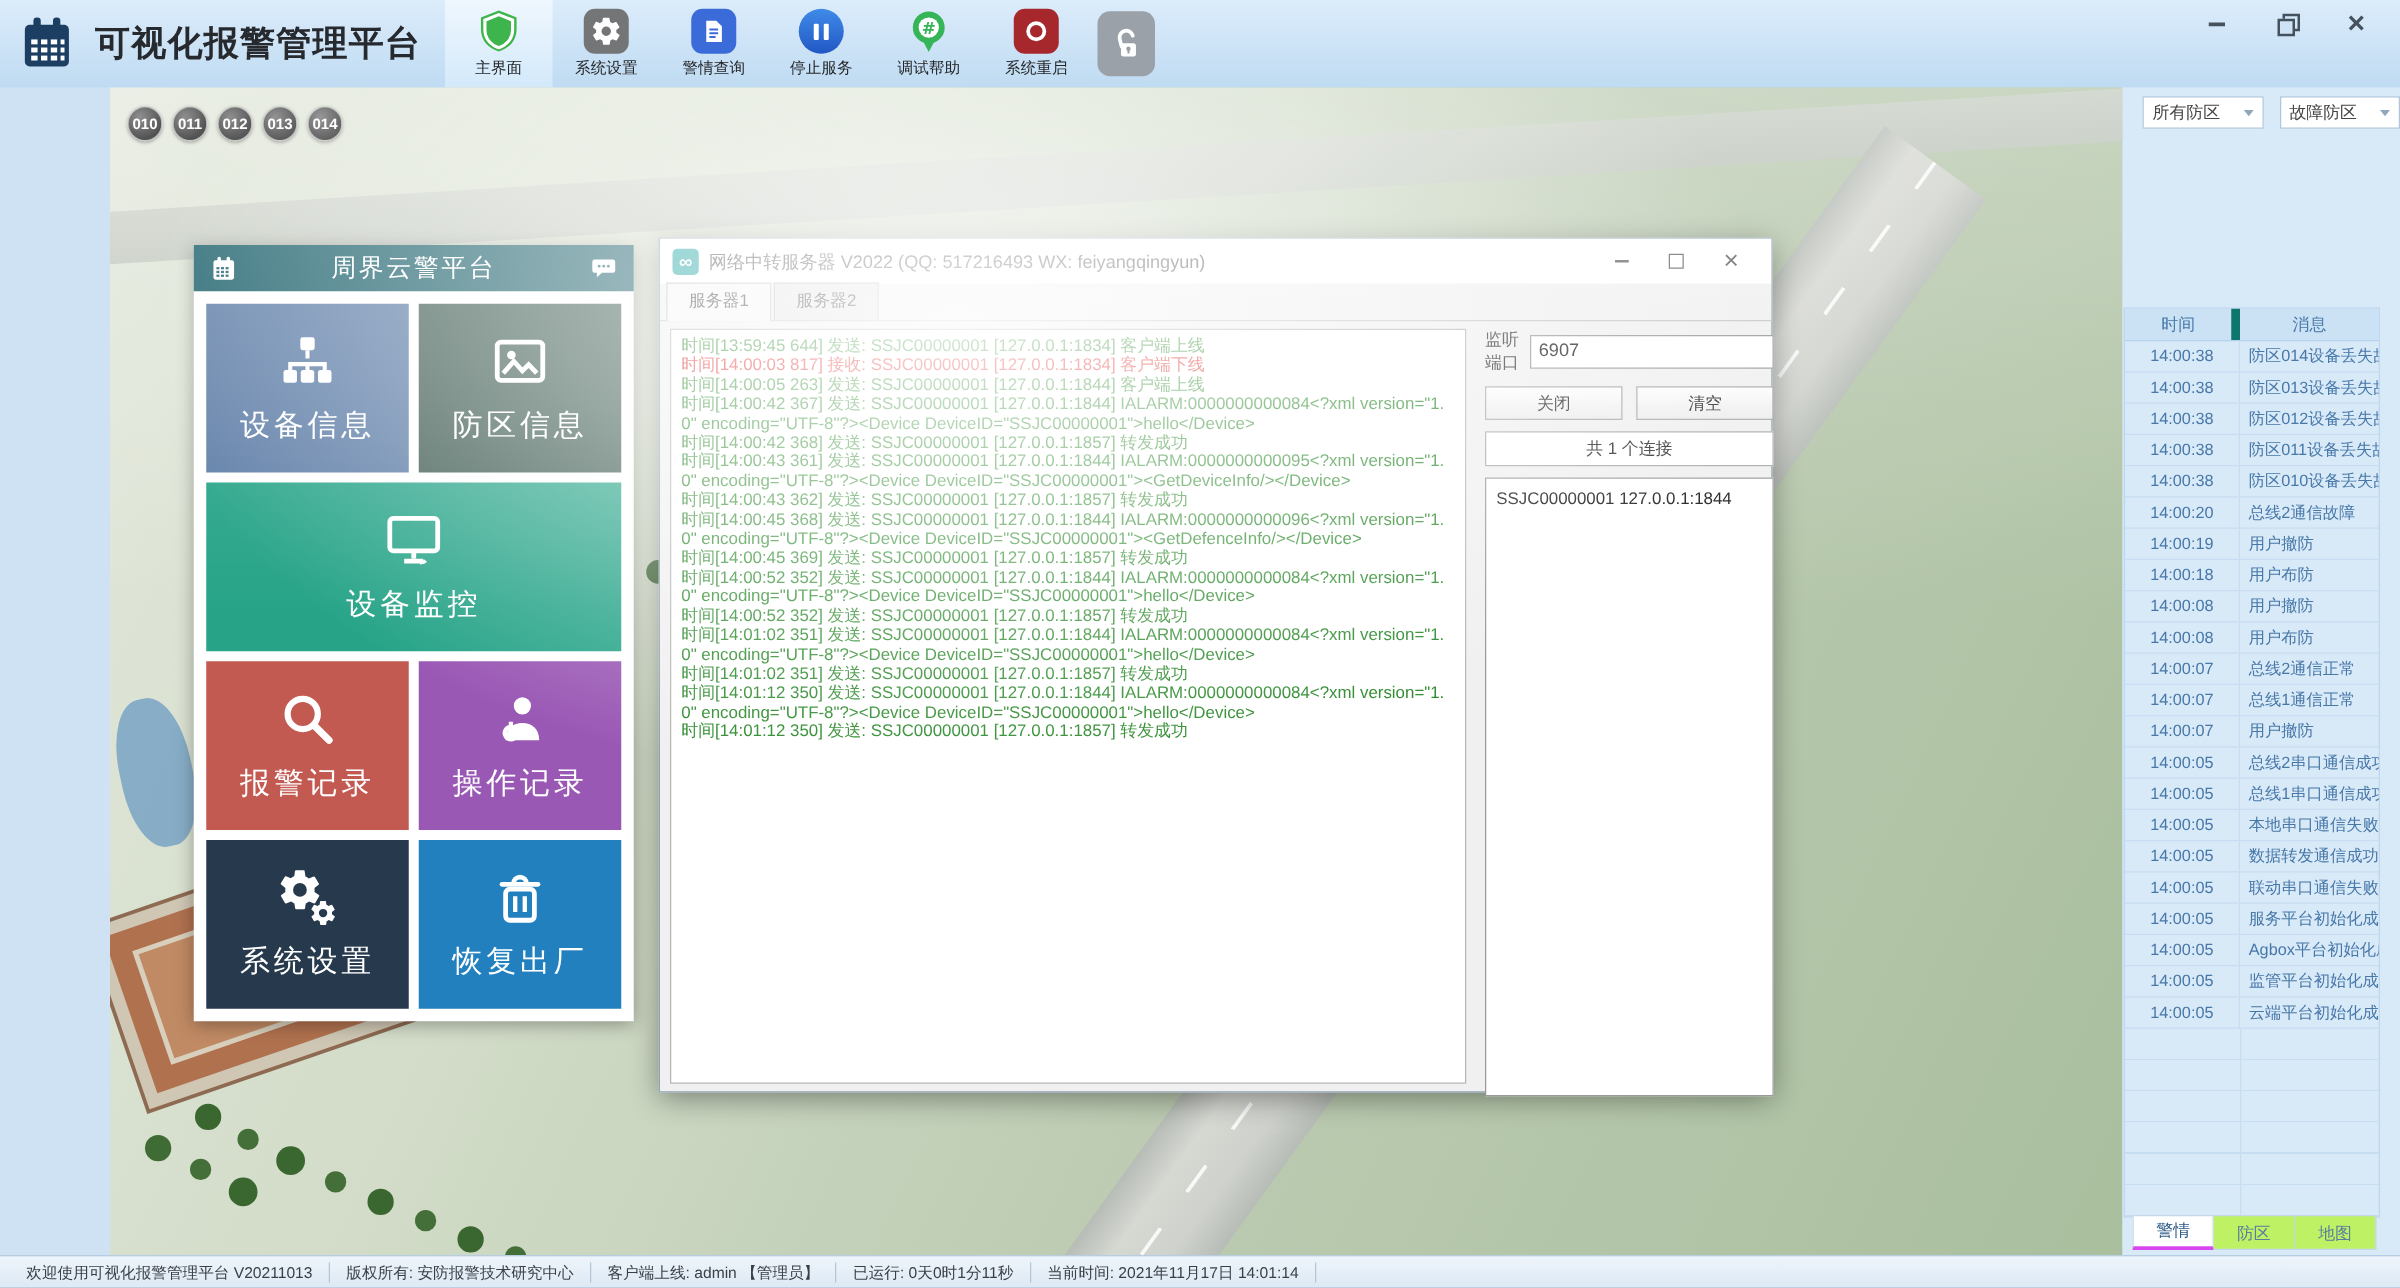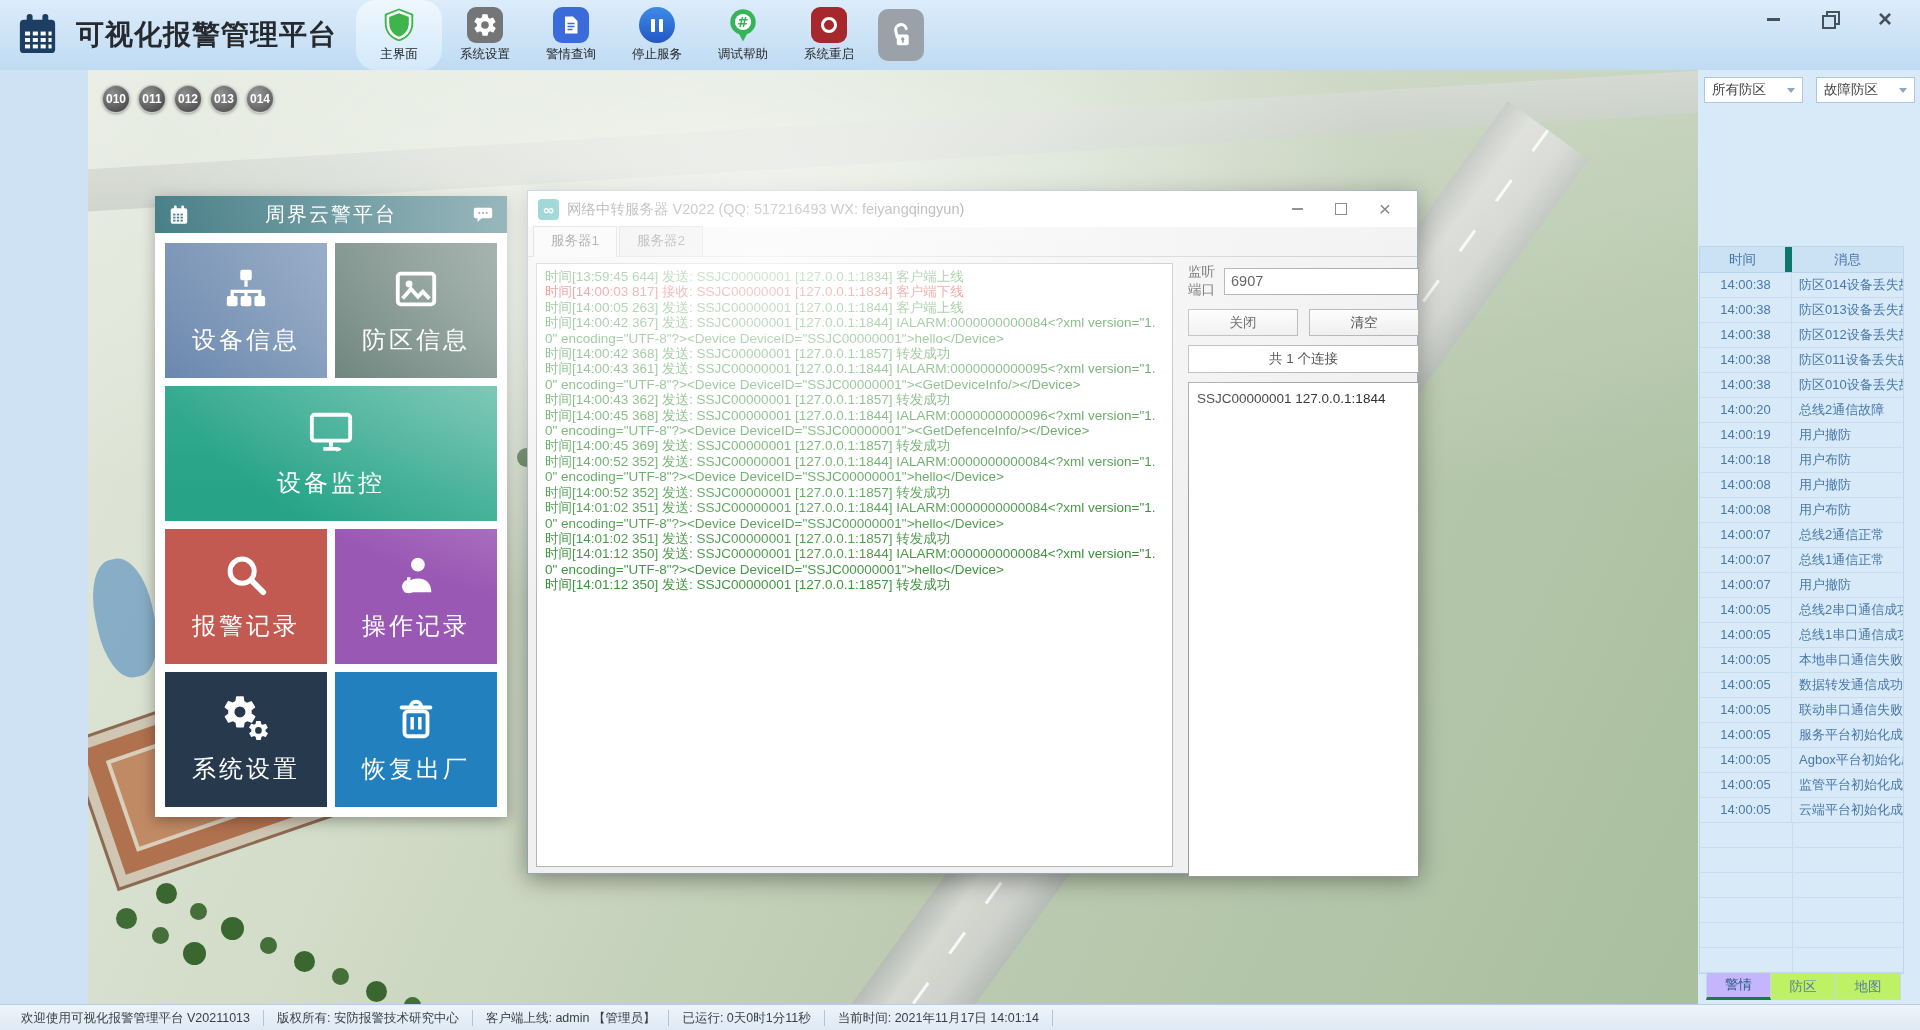--- a/index.html
+++ b/index.html
@@ -8,21 +8,21 @@
   .stage { position:relative; width:1920px; height:1030px; background:#cfe2f4; }
 
   
   .topbar { position:absolute; left:0; top:0; width:1920px; height:70px;
             background:linear-gradient(#dcecfb,#bfdbf2); }
   .logo { position:absolute; left:14px; top:11px; width:47px; height:47px; }
   .app-title { position:absolute; left:76px; top:0; height:56px; line-height:70px;
                font-size:28px; font-weight:bold; color:#26292e; letter-spacing:1px; }
   .toolbar { position:absolute; left:356px; top:0; height:70px; display:flex; }
   .tb-item { width:86px; height:70px; text-align:center; cursor:pointer; padding-top:5px; }
-  .tb-item.active { background:linear-gradient(#eff7fe,#d3e9fa);border-radius:20px; }
+  .tb-item.active { background:linear-gradient(#eff7fe,#d3e9fa); }
   .tb-icn { display:flex; width:40px; height:40px; margin:0 auto; align-items:center; justify-content:center; }
   .tb-label { display:block; font-size:12.5px; color:#24262a; margin-top:1px; }
   .badge { display:flex; align-items:center; justify-content:center; }
   .badge.sq { border-radius:9px; }
   .badge.ci { border-radius:50%; }
   .b-gear { width:36px; height:36px; background:#737577; }
   .b-doc  { width:36px; height:36px; background:#3a6bd8; }
   .b-pause{ width:36px; height:36px; background:linear-gradient(#3f8be8,#2257c4); }
   .pausebars { display:flex; gap:4px; }
   .pausebars i { display:block; width:4px; height:13px; background:#fff; border-radius:1px; }
@@ -128,21 +128,21 @@
   .dlg-btn { flex:1; height:27px; background:linear-gradient(#fdfdfd,#ececec); border:1px solid #ababab;
              font-size:13.5px; color:#333; cursor:pointer; font-family:inherit; }
   .conn-label { margin-top:9px; height:28px; line-height:26px; text-align:center; background:#fff;
                 border:1px solid #ababab; font-size:13.5px; color:#333; }
   .conn-list { margin-top:9px; height:495px; background:#fff; border:1px solid #999; padding:6px 8px;
                font-size:13.5px; color:#222; }
   .conn-item { line-height:19px; cursor:default; }
 
   
   .rightpanel { position:absolute; left:1698px; top:70px; width:222px; height:934px; background:#d8e9f8; }
-  .rp-filters { display:flex; gap:13px; padding:7px 0 0 1px;justify-content:center; }
+  .rp-filters { display:flex; gap:13px; padding:7px 0 0 16px; }
   .rp-select { width:99px; height:26px; background:#fff; border:1px solid #aec7dd; font-size:13.5px;
                color:#444; display:flex; align-items:center; padding:0 7px; cursor:pointer; }
   .rp-select span { flex:1; }
   .arrow-down { width:0; height:0; border-left:4px solid transparent; border-right:4px solid transparent;
                 border-top:5px solid #8fa8bd; }
   .rp-btns { display:grid; grid-template-columns:99px 99px; gap:7px; padding:6px 0 0 1px; }
   .rp-btn { height:63px; border:1px solid #b5d2ea; border-radius:4px; cursor:pointer;
             background:linear-gradient(#eef6fd,#d3e7f8); text-align:center; padding-top:9px; }
   .rp-btn-label { display:block; font-size:16px; color:#3a71a8; margin-top:7px; }
   .siren { position:relative; width:26px; height:16px; border-radius:13px 13px 2px 2px; margin:0 auto; }
@@ -165,21 +165,21 @@
   .rp-msg { flex:1; font-size:13px; color:#4878a8; line-height:24px; padding-left:7px;
             white-space:nowrap; overflow:hidden; }
   .rp-filler { height:150px;
      background-image:linear-gradient(#c7ddf1,#c7ddf1),
        repeating-linear-gradient(to bottom, transparent 0 24px, #c7ddf1 24px 25px);
      background-size:1px 100%, 100% 100%; background-position:92px 0, 0 0; background-repeat:no-repeat, repeat; }
   .rp-tabs { position:absolute; left:8px; top:902px; display:flex; }
   .rp-tab { width:65px; height:28px; line-height:27px; text-align:center; font-size:13.5px; color:#5b7e9e;
             background:#bef264; border:1px solid #c3d8eb; border-left:none; cursor:pointer; }
   .rp-tab:first-child { border-left:1px solid #c3d8eb; }
-  .rp-tab.active { background:#c4b5fd; color:#2c5b86; border-bottom:3px solid #15803d; line-height:24px; }
+  .rp-tab.active { background:#ffffff; color:#2c5b86; border-bottom:3px solid #d946ef; line-height:24px; }
 
   
   .statusbar { position:absolute; left:0; top:1004px; width:1920px; height:26px;
                background:linear-gradient(#eef4fb,#dde9f4); border-top:1px solid #b6cde2;
                display:flex; align-items:center; padding-left:8px; }
   .status-seg { font-size:12.5px; color:#3a3f45; padding:0 13px; line-height:16px;
                 border-right:1px solid #b4c6d6; }
 </style>
 </head>
 <body>

